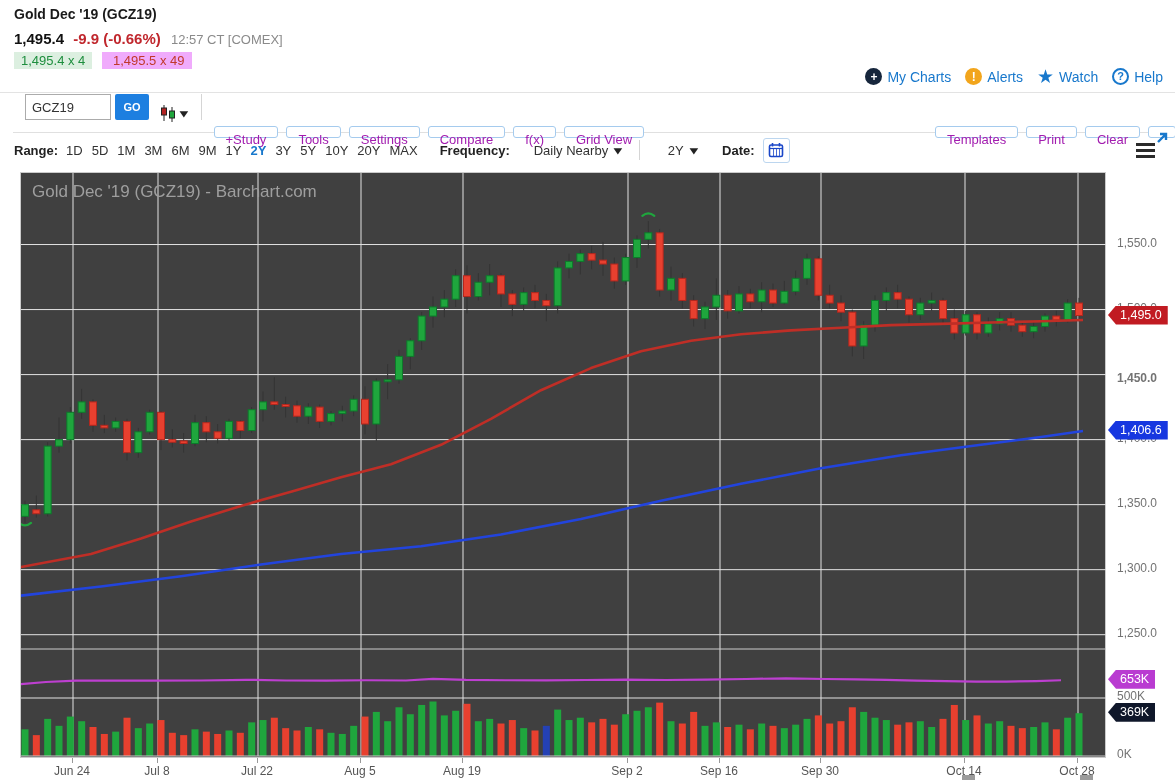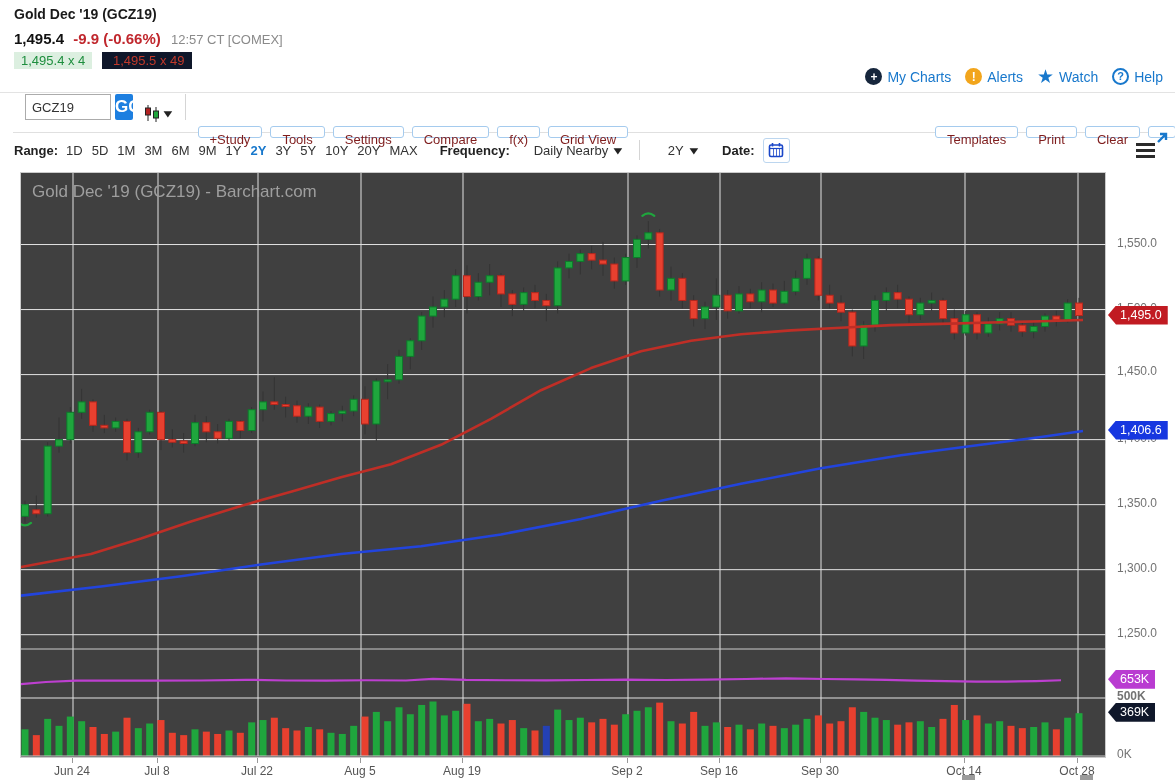--- a/index.html
+++ b/index.html
@@ -9,44 +9,44 @@
   
   #header { position:absolute; left:0; top:0; width:1175px; height:93px; border-bottom:1px solid #e3e3e3; }
   #sym-title { position:absolute; left:14px; top:6px; font-size:14px; font-weight:bold; color:#1a1a1a; }
   #price-row { position:absolute; left:14px; top:30px; font-size:15px; }
   #price-last { font-weight:bold; color:#111; }
   #price-chg { font-weight:bold; color:#c0272d; margin-left:5px; }
   #price-time { color:#8a8a8a; font-size:13px; margin-left:6px; }
   #quote-row { position:absolute; left:14px; top:52px; font-size:13px; }
   .q-badge { display:inline-block; padding:1px 7px; margin-right:6px;text-align:right; }
   #bid-badge { background:#dcefe0; color:#1e8e3e; }
-  #ask-badge { background:#0f172a; color:#c0392b;padding-left:11px; }
+  #ask-badge { background:#f0abfc; color:#c0392b;padding-left:11px; }
   #ic-row { position:absolute; left:14px; top:72px; font-size:13px; color:#777; }
   #ic-row b { color:#111; letter-spacing:.2px; }
   #hdr-links { position:absolute; right:12px; top:68px; display:flex; align-items:center; gap:14px;
     font-size:14px; color:#1878cc; }
   .hdr-link { display:flex; align-items:center; gap:5px; cursor:pointer; }
   .circ-ic { width:17px; height:17px; border-radius:50%; color:#fff; font-size:12px; font-weight:bold;
     display:flex; align-items:center; justify-content:center; line-height:1; }
   #mycharts-ic { background:#16263c; }
   #alerts-ic { background:#f2a51c; }
   #star-ic { color:#1878cc; font-size:19px; line-height:17px; }
   #help-ic { background:#fff; color:#1878cc; border:2px solid #1878cc; font-size:11px; }
 
   
   #toolbar { position:absolute; left:13px; top:94px; width:1175px; height:39px; border-bottom:1px solid #e0e0e0;
     display:flex; padding:0 12px; gap:8px; }
   #symbol-input { width:86px; height:26px; border:1px solid #ababab; font-size:13px; padding:0 6px;
     color:#333; font-family:"Liberation Sans",sans-serif; }
-  #go-btn { width:18px; height:26px; background:#1d7fe0; color:#fff; border:none; font-weight:bold;
-    font-size:17px; border-radius:2px; margin-left:-4px; cursor:pointer; }
+  #go-btn { width:34px; height:26px; background:#1d7fe0; color:#fff; border:none; font-weight:bold;
+    font-size:11px; border-radius:2px; margin-left:-4px; cursor:pointer; }
   #ctype-btn { display:flex; align-items:center; gap:4px; background:none; border:none; cursor:pointer; padding:0 2px; }
   .chev { font-size:11px; color:#222; font-weight:bold; transform:scaleX(1.4); }
   .tb-divider { width:1px; height:26px; background:#d5d5d5; margin:0 4px; }
-  .tb-btn { background:#fff; border:1px solid #a5cbee; color:#7f1d1d; font-size:13px; padding:5px 11px;
+  .tb-btn { background:#fff; border:1px solid #a5cbee; color:#a21caf; font-size:13px; padding:5px 11px;
     border-radius:3px; cursor:pointer; font-family:"Liberation Sans",sans-serif; white-space:nowrap;margin-top:32px; }
   #tb-spacer { flex:1; }
 
   
   #range-bar { position:absolute; left:0; top:134px; width:1175px; height:32px; display:flex;
     align-items:center; padding:0 14px; font-size:13px; color:#222; }
   #range-label,#freq-label,#date-label { font-weight:bold; margin-right:8px; }
   #range-items { display:flex; gap:9px; margin-right:22px; }
   .rng { cursor:pointer; color:#333; }
   .rng.sel { color:#1878cc; font-weight:bold; }
@@ -490,26 +490,26 @@
       <polyline points="0,422.6775956284153 80,413.57377049180326 160,403.1693989071038 240,391.46448087431696 320,381.0601092896175 400,373.2568306010929 480,361.551912568306 560,345.94535519125685 640,327.73770491803276 720,310.8306010928962 800,295.224043715847 880,282.21857923497265 960,271.8142076502732 1020,264.0109289617486 1062,258.02841530054656" fill="none" stroke="#2244dd" stroke-width="2.6" stroke-linejoin="round"></polyline>
       <path d="M -2 349.8469945355191 Q 4 354.8469945355191 10 349.8469945355191" stroke="#1fa63d" stroke-width="2.2" fill="none" stroke-linecap="round"></path>
       <path d="M 621.3333333333334 42.91803278688525 Q 627.3333333333334 37.91803278688525 633.3333333333334 42.91803278688525" stroke="#1fa63d" stroke-width="2.2" fill="none" stroke-linecap="round"></path>
       <line x1="0" y1="476" x2="1085" y2="476" stroke="#cbcbcb" stroke-width="1"></line>
       <line x1="0" y1="583" x2="1085" y2="583" stroke="#cbcbcb" stroke-width="1"></line>
     </svg>
 </div>
 <div id="y-axis">
     <div class="ylab" style="top: 63.5301px;">1,550.0</div>
     <div class="ylab" style="top: 128.557px;">1,500.0</div>
-    <div class="ylab" style="top: 192px;">1,450.0</div>
+    <div class="ylab" style="top: 199px; font-weight: bold;">1,450.0</div>
     <div class="ylab" style="top: 258.612px;">1,400.0</div>
     <div class="ylab" style="top: 323.639px;">1,350.0</div>
     <div class="ylab" style="top: 388.667px;">1,300.0</div>
     <div class="ylab" style="top: 453.694px;">1,250.0</div>
-    <div class="ylab" style="top: 517px; font-weight: bold;">500K</div>
+    <div class="ylab" style="top: 517px;">500K</div>
     <div class="ylab" style="top: 575px;">0K</div>
     <div class="badge" style="background: rgb(193, 27, 34); top: 133.56px;">1,495.0</div>
     <div class="badge" style="background: rgb(23, 55, 224); top: 248.528px;">1,406.6</div>
     <div class="badge" style="background: rgb(185, 59, 209); top: 497.752px;">653K</div>
     <div class="badge" style="background: #0f172a; top: 530.696px;">369K</div>
   </div>
 <div id="x-axis">
     <div class="xtick" style="left: 52px;"></div>
     <div class="xlab" style="left: 52px;">Jun 24</div>
     <div class="xtick" style="left: 137px;"></div>

